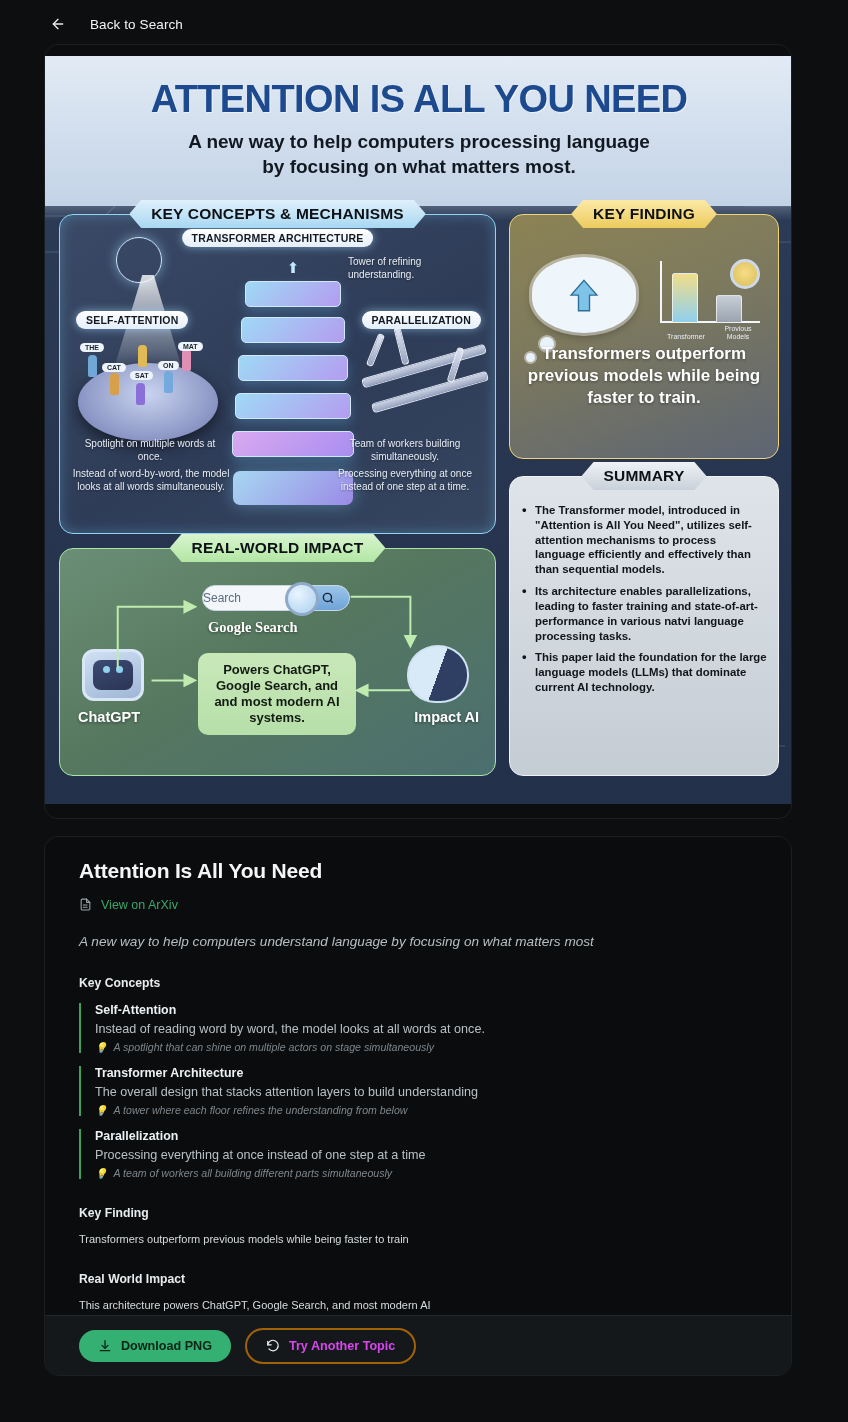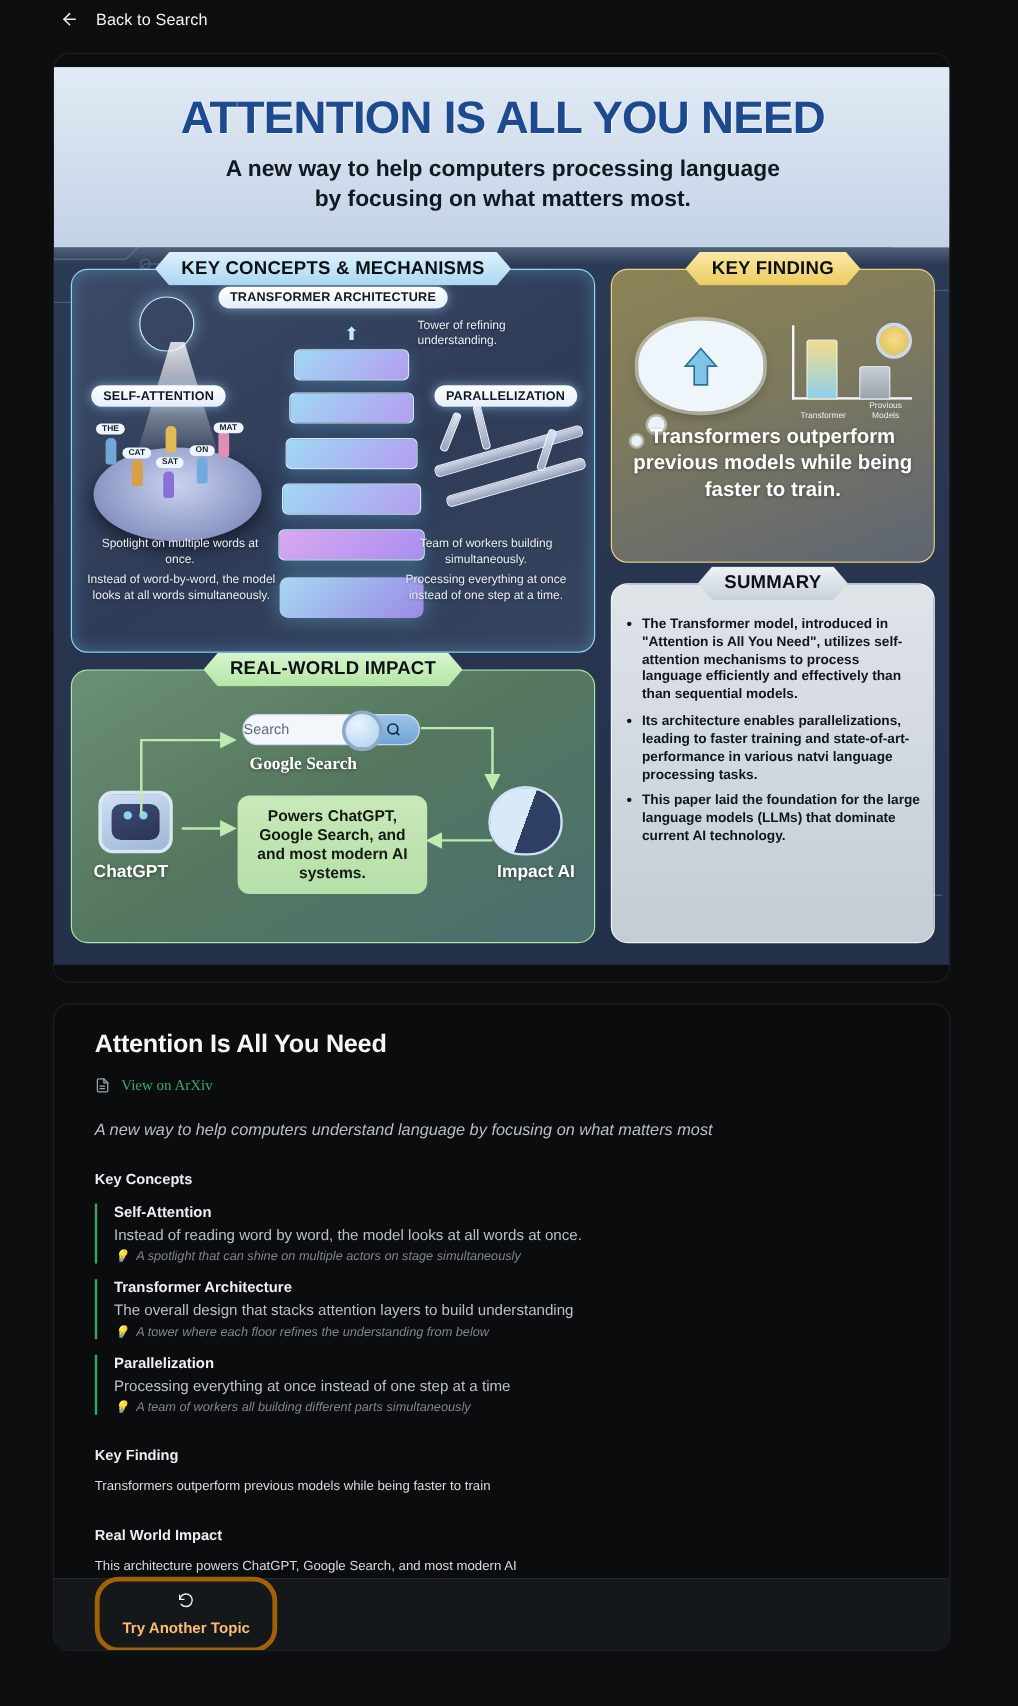--- a/index.html
+++ b/index.html
@@ -4,22 +4,22 @@
 <style>
   * { box-sizing: border-box; margin: 0; padding: 0; }
   html, body {
     width: 848px; height: 1422px;
     background: #0c0e0f;
     font-family: "Liberation Sans", sans-serif;
     overflow: hidden;
   }
   
   .topbar {
-    height: 32px; display: flex; align-items: center;
-    padding-left: 50px; gap: 14px;
+    height: 32px; display: flex; align-items: flex-end;
+    padding-left: 50px; gap: 24px;
   }
   .back-arrow { width: 16px; height: 16px; display:block; }
   .back-label { color: #f2f4f5; font-size: 13.5px; letter-spacing: .1px; }
 
   
   .info-card {
     position: absolute; left: 44px; top: 44px; width: 748px; height: 775px;
     background: #0b0d0e; border-radius: 14px;
     border: 1px solid #1b1f21;
     overflow: hidden;
@@ -41,21 +41,21 @@
     text-shadow: 1px 1px 0 #ffffff88;
   }
   .poster-sub {
     margin-top: 8px; font-size: 19px; line-height: 1.32; color:#111821; font-weight:600;
   }
   .circuitry {
     position:absolute; inset:0; opacity:.28; pointer-events:none;
   }
   
   .poster-body {
-    position:absolute; left:0; top:150px; width:748px; height: 458px;
+    position:absolute; left:0; top:140px; width:748px; height: 458px;
     padding: 10px 14px 14px 14px;
   }
 
   
   .panel { position:absolute; border-radius: 14px; }
   .panel-chip {
     position:absolute; top:-15px; left:50%; transform:translateX(-50%);
     padding: 5px 22px; font-size: 15.5px; font-weight:800; letter-spacing:.2px;
     color:#0d1014; white-space:nowrap;
     clip-path: polygon(12px 0,calc(100% - 12px) 0,100% 50%,calc(100% - 12px) 100%,12px 100%,0 50%);
@@ -224,21 +224,21 @@
   }
 
   
   .detail-card {
     position:absolute; left:44px; top:836px; width:748px; height:540px;
     background:#0a0c0d; border:1px solid #1b1f21; border-radius:14px; overflow:hidden;
   }
   .detail-body { padding: 22px 0 0 0; }
   .d-title { padding:0 34px; color:#f4f6f7; font-size:21px; font-weight:600; letter-spacing:-.2px;}
   .d-link { padding:0 34px; margin-top:14px; display:flex; align-items:center; gap:9px; }
-  .d-link .lbl { color:#3ba76a; font-size:12.5px;font-family:Liberation Serif, serif; }
+  .d-link .lbl { color:#3ba76a; font-size:12.5px; }
   .doc-icon { width:13px; height:15px; display:block; }
   .d-sub {
     padding:0 34px; margin-top:22px; color:#b8bfc4; font-size:13.6px; font-style:italic;
   }
   .sec-head {
     padding:0 34px; margin-top:27px; color:#e9edef; font-size:12.2px; font-weight:700;
   }
   .concept {
     margin: 13px 34px 0 34px; padding-left:14px; border-left:2px solid #3ba35f;
   }
@@ -257,23 +257,22 @@
     display:flex; align-items:center; gap:14px; padding-left:34px;
   }
   .btn {
     display:flex; align-items:center; gap:9px; border-radius:20px;
     font-size:12.6px; font-weight:600; cursor:pointer; user-select:none;
   }
   .btn-primary {
     background:#35b073; color:#0a2416; padding: 9px 19px;
   }
   .btn-ghost {
-    background:transparent; color:#fdba74; padding: 9px 19px;
-    border:4px solid #a16207;
-    flex-direction:column;
+    background:transparent; color:#d946ef; padding: 9px 19px;
+    border:2px solid #a16207;
   }
   .icn { width:14px; height:14px; display:block; }
 </style>
 </head>
 <body>
 
 <div class="topbar">
   <svg class="back-arrow" viewBox="0 0 24 24" fill="none" stroke="#e9edef" stroke-width="2" stroke-linecap="round" stroke-linejoin="round">
     <path d="M19 12H5"></path>
       <path d="M12 19l-7-7 7-7"></path>
@@ -484,20 +483,28 @@
     </div>
 
     <div class="sec-head">Key Finding</div>
     <div class="sec-text">Transformers outperform previous models while being faster to train</div>
 
     <div class="sec-head">Real World Impact</div>
     <div class="sec-text">This architecture powers ChatGPT, Google Search, and most modern AI</div>
   </div>
 
   <div class="detail-footer">
+    <div class="btn btn-primary">
+      <svg class="icn" viewBox="0 0 24 24" fill="none" stroke="#0a2416" stroke-width="2.2" stroke-linecap="round" stroke-linejoin="round">
+        <path d="M12 3v12"></path>
+          <path d="M7 11l5 5 5-5"></path>
+          <path d="M4 20h16"></path>
+      </svg>
+      <span>Download PNG</span>
+    </div>
     <div class="btn btn-ghost">
       <svg class="icn" viewBox="0 0 24 24" fill="none" stroke="#eef2f4" stroke-width="2" stroke-linecap="round" stroke-linejoin="round">
         <path d="M3 10a9 9 0 1 1 2 7"></path>
           <path d="M3 4v6h6"></path>
       </svg>
       <span>Try Another Topic</span>
     </div>
   </div>
 </div>
 

